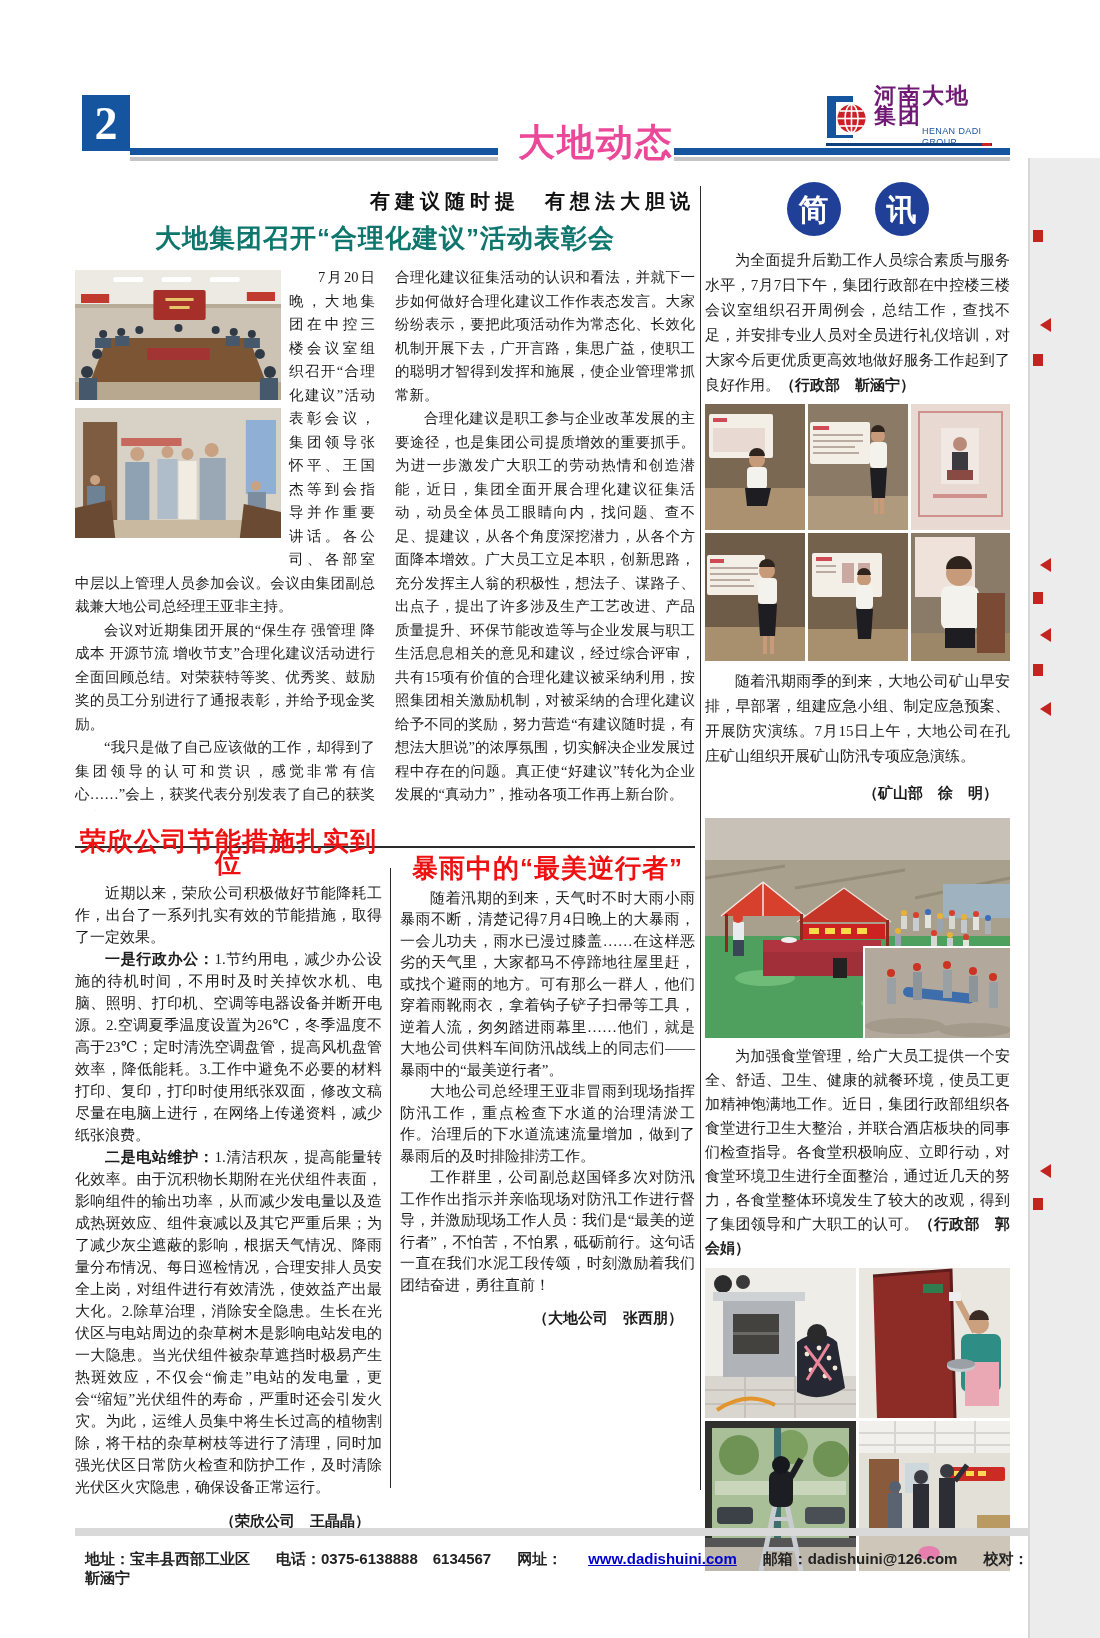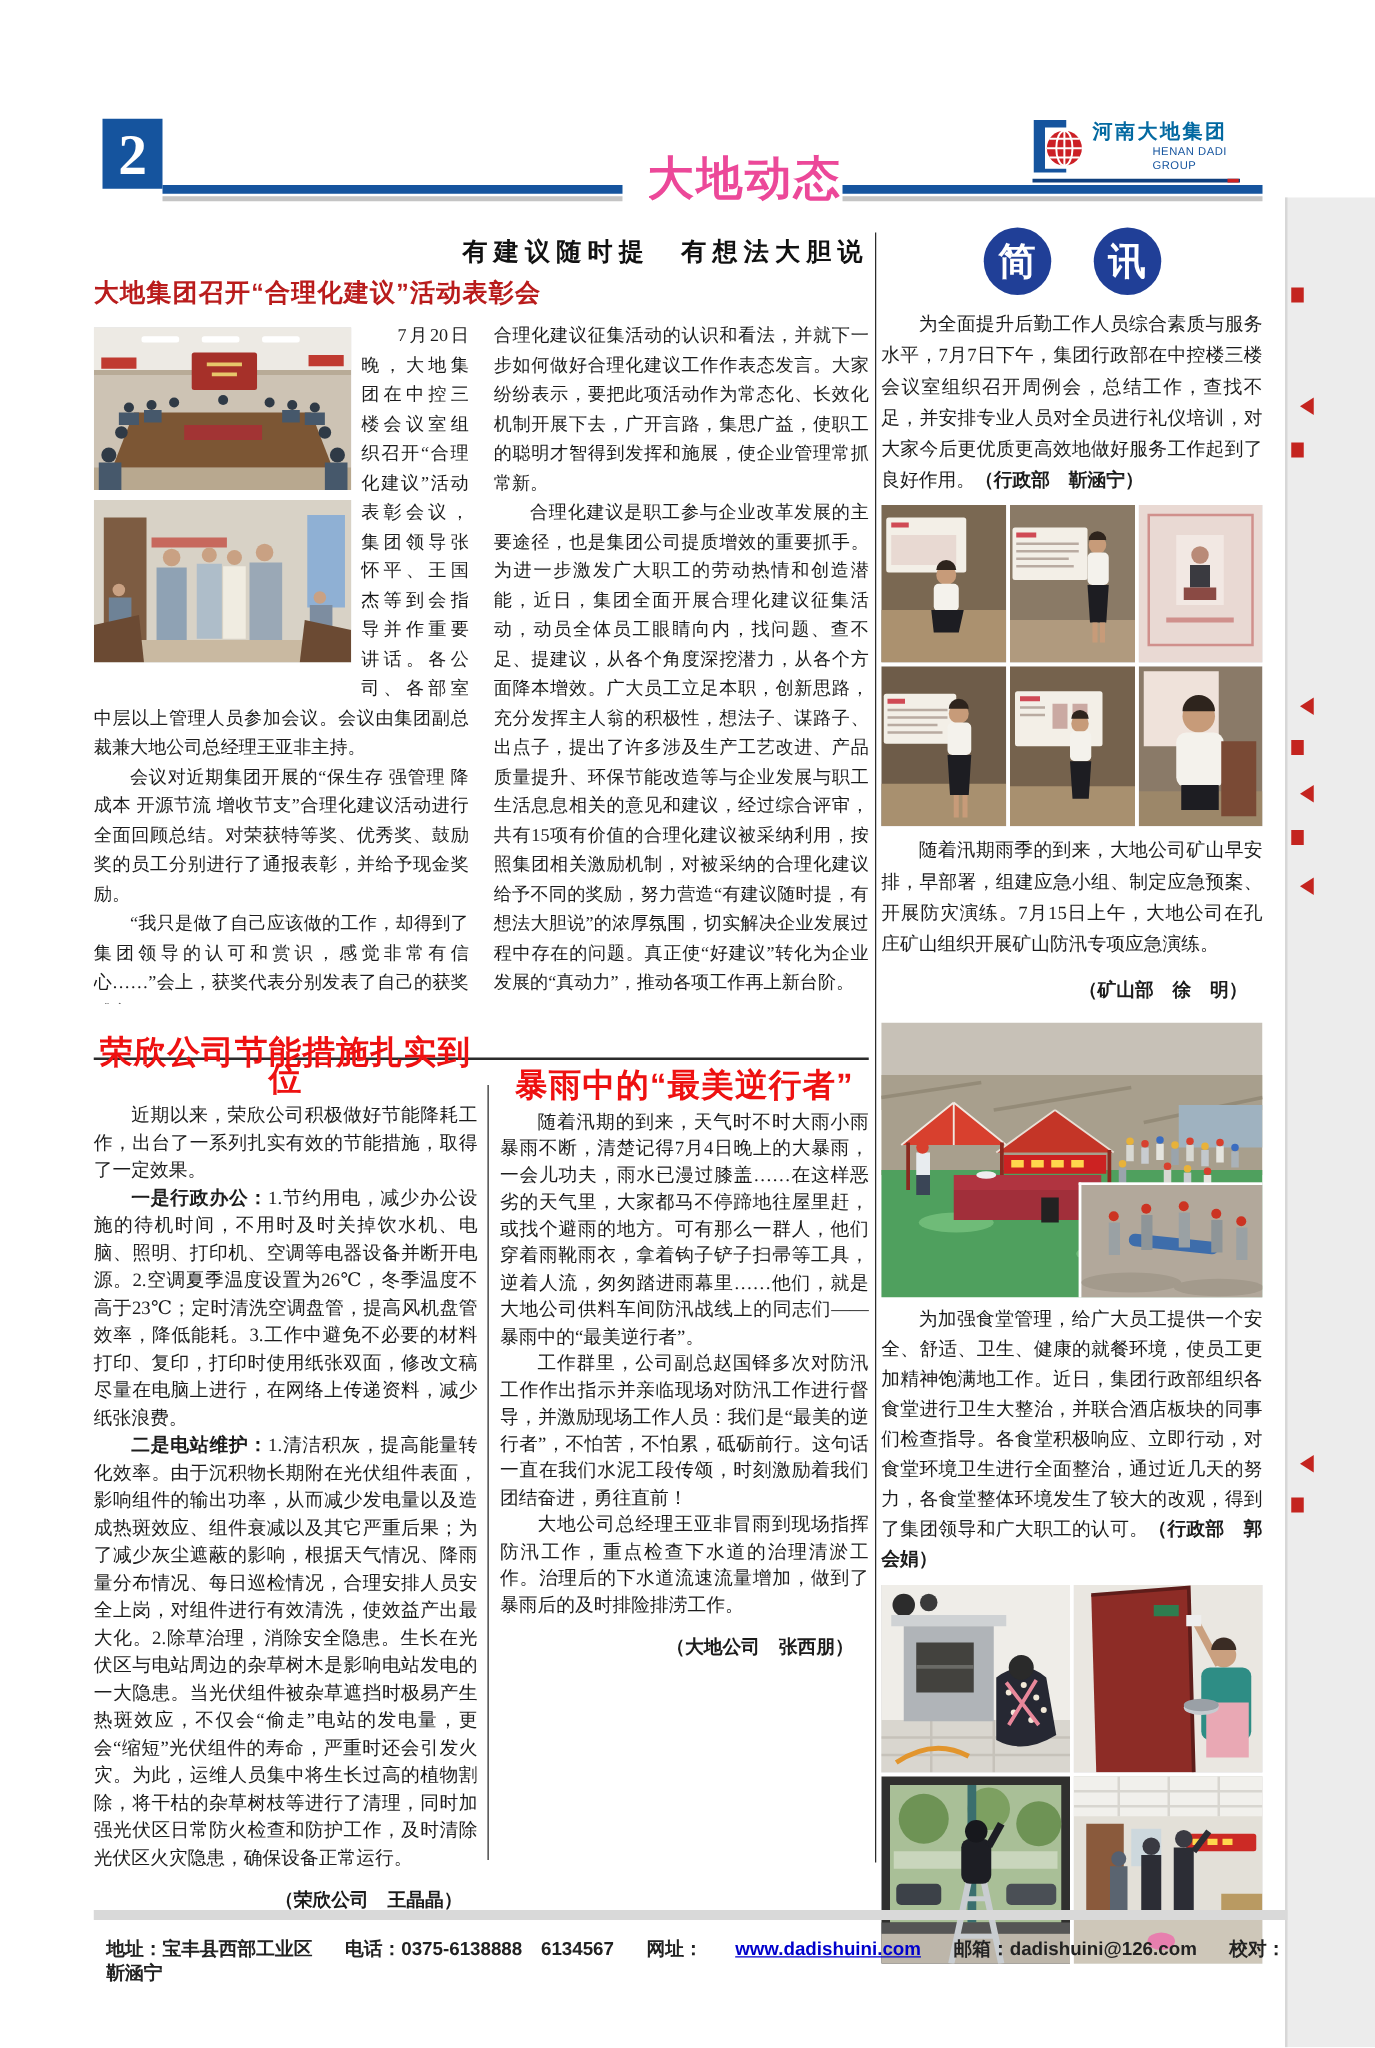--- a/index.html
+++ b/index.html
@@ -11,36 +11,36 @@
   .mark.tri{background:none;width:0;height:0;border:7px solid transparent;border-right:11px solid #c4241f;}
   
   .pagenum{position:absolute;left:82px;top:95px;width:48px;height:56px;background:#15549e;color:#fff;
            display:flex;align-items:center;justify-content:center;font-weight:bold;font-size:46px;}
   .rule-blue{position:absolute;left:130px;top:148px;width:880px;height:7px;background:#15549e;z-index:1;}
   .rule-gray{position:absolute;left:130px;top:157px;width:880px;height:4px;background:#c4c4c4;z-index:1;}
   .masthead{position:absolute;left:498px;top:118px;width:176px;height:50px;background:#fff;z-index:2;
             color:#ec4899;font-family:"Liberation Sans","DejaVu Sans",sans-serif;font-weight:bold;
             font-size:37px;line-height:50px;text-align:right;letter-spacing:2px;}
   .logo{position:absolute;left:826px;top:92px;width:166px;height:50px;display:flex;align-items:center;gap:6px;z-index:2;background:#fff;}
-  .logo-cn{font-family:"Liberation Sans","DejaVu Sans",sans-serif;font-weight:bold;font-size:16px;letter-spacing:2px;color:#0369a1;line-height:20px;}
+  .logo-cn{font-family:"Liberation Sans","DejaVu Sans",sans-serif;font-weight:bold;font-size:22px;letter-spacing:2px;color:#701a75;line-height:20px;}
   .logo-en{font-family:"Liberation Sans","DejaVu Sans",sans-serif;font-weight:normal;font-size:9px;color:#15549e;letter-spacing:0.4px;line-height:11px;padding-left:48px;}
   .logo-rule{position:absolute;left:826px;top:143px;width:166px;height:3px;background:#10407e;z-index:2;}
   .logo-dot{position:absolute;left:982px;top:143px;width:9px;height:3px;background:#cc2222;z-index:3;}
   
   .para{margin:0;text-indent:2em;text-align:justify;}
   .noindent{text-indent:0;}
   .byline{margin:12px;text-align:right;font-weight:bold;}
   .byline-in{font-weight:bold;}
   .lead{font-family:"Liberation Sans","DejaVu Sans",sans-serif;}
   
   .a1{position:absolute;left:75px;top:188px;width:620px;}
   .a1-kicker{font-family:"Liberation Sans","DejaVu Sans",sans-serif;font-weight:bold;font-size:20px;
              letter-spacing:5px;text-align:right;color:#111;}
   .a1-title{margin:6px 0 0 0;font-family:"Liberation Sans","DejaVu Sans",sans-serif;font-weight:bold;
-            font-size:20px;color:#b91c1c;text-align:left;letter-spacing:1px;}
+            font-size:26px;color:#0f766e;text-align:center;letter-spacing:1px;}
   .a1-cols{display:flex;gap:20px;margin-top:10px;height:545px;overflow:hidden;
            font-size:14.5px;line-height:23.5px;}
   .a1-col{width:300px;}
   .a1-photos{float:left;width:206px;margin:4px 8px 4px 0;}
   .photo{overflow:hidden;background:#ddd;}
   .ph-a{width:206px;height:130px;margin-bottom:8px;}
   
   .briefs{position:absolute;left:705px;top:182px;width:305px;font-size:15px;line-height:25px;}
   .badges{display:flex;justify-content:center;gap:34px;margin-bottom:12px;}
   .badge{width:54px;height:54px;border-radius:50%;background:#203f97;color:#fff;
@@ -477,22 +477,22 @@
     <h2 class="sec-title">荣欣公司节能措施扎实到位</h2>
     <p class="para">近期以来，荣欣公司积极做好节能降耗工作，出台了一系列扎实有效的节能措施，取得了一定效果。</p>
     <p class="para"><b class="lead">一是行政办公：</b><span>1.节约用电，减少办公设施的待机时间，不用时及时关掉饮水机、电脑、照明、打印机、空调等电器设备并断开电源。2.空调夏季温度设置为26℃，冬季温度不高于23℃；定时清洗空调盘管，提高风机盘管效率，降低能耗。3.工作中避免不必要的材料打印、复印，打印时使用纸张双面，修改文稿尽量在电脑上进行，在网络上传递资料，减少纸张浪费。</span></p>
     <p class="para"><b class="lead">二是电站维护：</b><span>1.清洁积灰，提高能量转化效率。由于沉积物长期附在光伏组件表面，影响组件的输出功率，从而减少发电量以及造成热斑效应、组件衰减以及其它严重后果；为了减少灰尘遮蔽的影响，根据天气情况、降雨量分布情况、每日巡检情况，合理安排人员安全上岗，对组件进行有效清洗，使效益产出最大化。2.除草治理，消除安全隐患。生长在光伏区与电站周边的杂草树木是影响电站发电的一大隐患。当光伏组件被杂草遮挡时极易产生热斑效应，不仅会“偷走”电站的发电量，更会“缩短”光伏组件的寿命，严重时还会引发火灾。为此，运维人员集中将生长过高的植物割除，将干枯的杂草树枝等进行了清理，同时加强光伏区日常防火检查和防护工作，及时清除光伏区火灾隐患，确保设备正常运行。</span></p>
     <p class="byline">（荣欣公司　王晶晶）</p>
   </div>
 
   <div class="rain">
     <h2 class="sec-title">暴雨中的“最美逆行者”</h2>
     <p class="para">随着汛期的到来，天气时不时大雨小雨暴雨不断，清楚记得7月4日晚上的大暴雨，一会儿功夫，雨水已漫过膝盖……在这样恶劣的天气里，大家都马不停蹄地往屋里赶，或找个避雨的地方。可有那么一群人，他们穿着雨靴雨衣，拿着钩子铲子扫帚等工具，逆着人流，匆匆踏进雨幕里……他们，就是大地公司供料车间防汛战线上的同志们——暴雨中的“最美逆行者”。</p>
+    <p class="para">大地公司总经理王亚非冒雨到现场指挥防汛工作，重点检查下水道的治理清淤工作。治理后的下水道流速流量增加，做到了暴雨后的及时排险排涝工作。</p>
     <p class="para">工作群里，公司副总赵国铎多次对防汛工作作出指示并亲临现场对防汛工作进行督导，并激励现场工作人员：我们是“最美的逆行者”，不怕苦，不怕累，砥砺前行。这句话一直在我们水泥工段传颂，时刻激励着我们团结奋进，勇往直前！</p>
-    <p class="para">大地公司总经理王亚非冒雨到现场指挥防汛工作，重点检查下水道的治理清淤工作。治理后的下水道流速流量增加，做到了暴雨后的及时排险排涝工作。</p>
     <p class="byline">（大地公司　张西朋）</p>
   </div>
 
   <div class="footer-bar"></div>
   <div class="footer">
     <span>地址：宝丰县西部工业区</span><span>电话：0375-6138888　6134567</span><span><span>网址：</span><a class="flink">www.dadishuini.com</a></span><span>邮箱：dadishuini@126.com</span><span>校对：靳涵宁</span>
   </div>
 
 </div>
 

